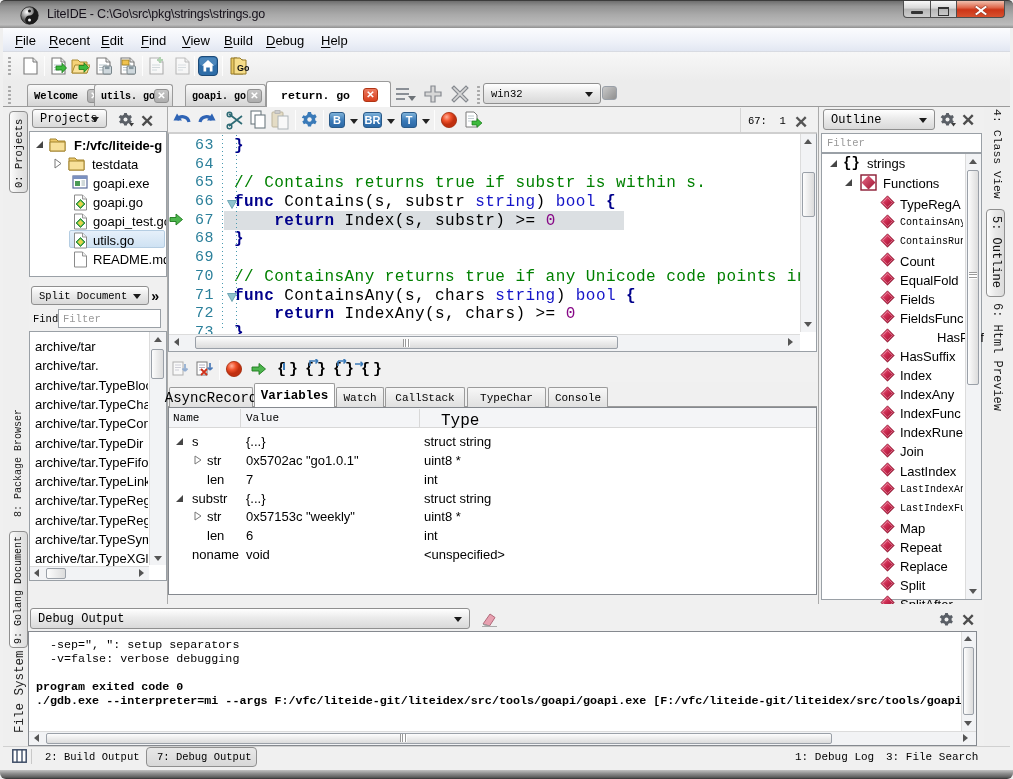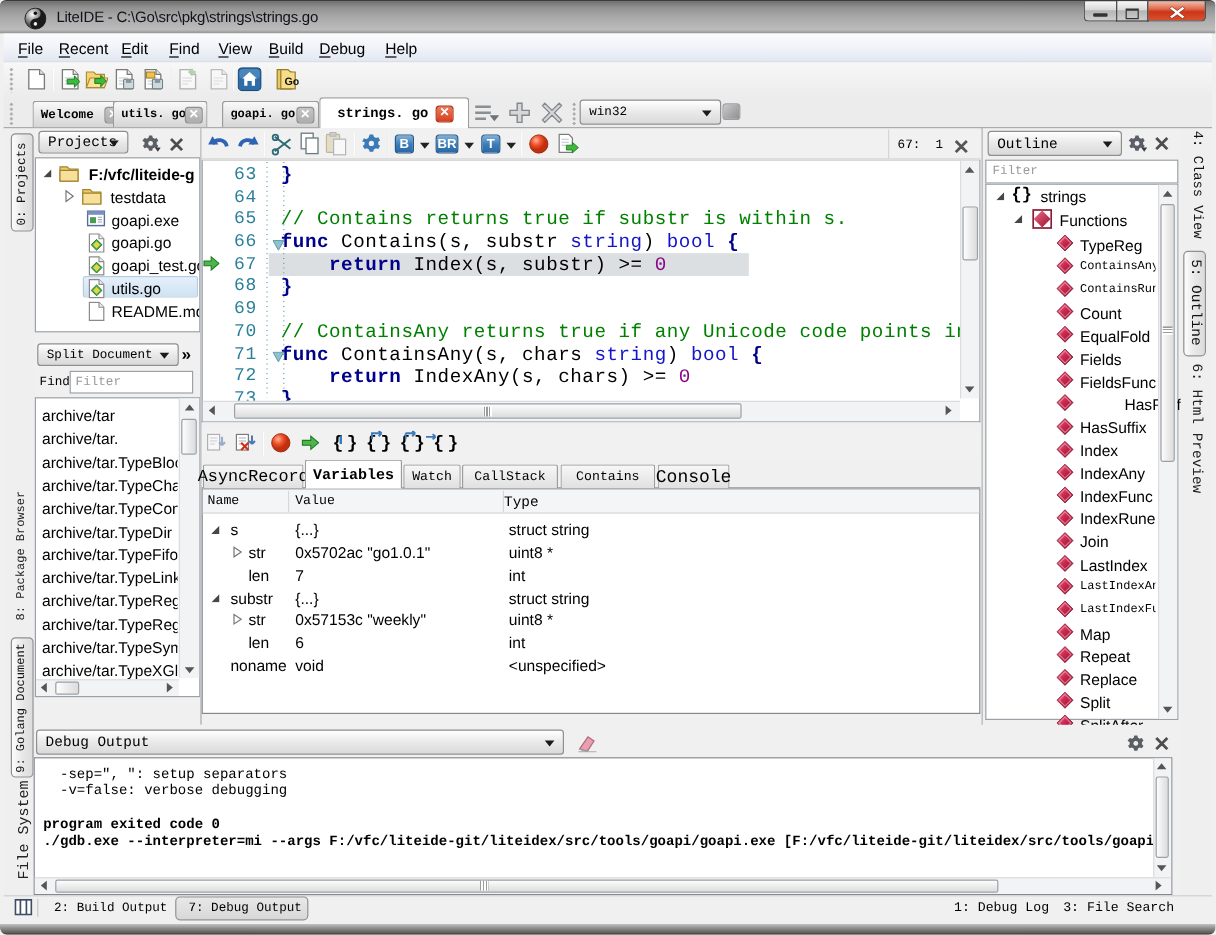--- a/index.html
+++ b/index.html
@@ -162,21 +162,21 @@
   </div>
 <div class="tab" style="left:94px;top:84px;width:79px;height:22px">
     <span class="tx" style="font-size:10px">utils. go</span>
     <span class="tclose">✕</span>
   </div>
 <div class="tab" style="left:185px;top:84px;width:81px;height:22px">
     <span class="tx" style="font-size:10px">goapi. go</span>
     <span class="tclose">✕</span>
   </div>
 <div class="tab act" style="left:266px;width:125px">
-    <span class="tx" style="left:14px">strings. go</span>
+    <span class="tx" style="left:14px">return. go</span>
     <span class="tclose red" style="right:12px">✕</span>
   </div>
 <svg class="a" style="left:395px;top:86px" width="22" height="17" viewBox="0 0 22 17">
     <g stroke="#8a8f96" stroke-width="2" fill="none">
       <path d="M1 3 H14 M1 8 H14 M1 13 H10"></path>
     </g>
     <path d="M13 10 L21 10 L17 15 Z" fill="#6d7277"></path>
   </svg>
 <svg class="a" style="left:424px;top:85px" width="18" height="18" viewBox="0 0 18 18">
     <path d="M7 1 H11 V7 H17 V11 H11 V17 H7 V11 H1 V7 H7 Z" fill="#d7d7d7" stroke="#85898f" stroke-width="1.2"></path>
@@ -383,31 +383,31 @@
     <path d="M0 3 H8 M8 3 L5.5 0.8 M8 3 L5.5 5.2" stroke="#3a7ab8" stroke-width="1.5" fill="none"></path>
   </svg><div class="a" style="left:168px;top:382px;width:649px;height:25px;background:#f0f0f0"></div><div class="hline" style="left:168px;top:406px;width:649px"></div><div class="dtab" style="left:169px;top:387px;width:84px;height:20px">
     <span class="tx" style="font-size:14px">AsyncRecord</span>
   </div><div class="dtab" style="left:254px;top:383px;width:81px;height:24px;background:#fff;z-index:3;font-weight:bold">
     <span class="tx" style="font-size:12.5px">Variables</span>
   </div><div class="dtab" style="left:336px;top:387px;width:48px;height:20px">
     <span class="tx" style="font-size:11px">Watch</span>
   </div><div class="dtab" style="left:385px;top:387px;width:80px;height:20px">
     <span class="tx" style="font-size:11px">CallStack</span>
   </div><div class="dtab" style="left:467px;top:387px;width:79px;height:20px">
-    <span class="tx" style="font-size:11px">Contains</span>
+    <span class="tx" style="font-size:11px">TypeChar</span>
   </div><div class="dtab" style="left:548px;top:387px;width:60px;height:20px">
-    <span class="tx" style="font-size:15px">Console</span>
+    <span class="tx" style="font-size:11px">Console</span>
   </div>
 <div class="a white" style="left:168px;top:407px;width:649px;height:188px;border-color:#85898f"></div>
 <div class="a" style="left:169px;top:408px;width:647px;height:20px;background:#f4f5f7;border-bottom:1px solid #d8d8d8"></div>
 <div class="vline" style="left:240px;top:409px;height:18px;background:#d8d8d8"></div>
 <div class="vline" style="left:419px;top:409px;height:18px;background:#d8d8d8"></div>
 <div class="mrow" style="left:173px;top:412px;font-size:11px">Name</div>
 <div class="mrow" style="left:246px;top:412px;font-size:11px">Value</div>
-<div class="mrow" style="left:420px;top:412px;font-size:12px">Type</div>
+<div class="mrow" style="left:441px;top:412px;font-size:16px">Type</div>
 <div class="texp" style="left:176px;top:438px"></div><div class="vrow" style="left:192px;top:434px">s</div><div class="vrow" style="left:246px;top:434px">{...}</div><div class="vrow" style="left:424px;top:434px">struct string</div><svg class="a" style="left:194px;top:455px" width="8" height="10" viewBox="0 0 8 10">
     <path d="M1 1 L7 5 L1 9 Z" fill="#fff" stroke="#787878"></path>
   </svg><div class="vrow" style="left:207px;top:453px">str</div><div class="vrow" style="left:246px;top:453px">0x5702ac "go1.0.1"</div><div class="vrow" style="left:424px;top:453px">uint8 *</div><div class="vrow" style="left:207px;top:472px">len</div><div class="vrow" style="left:246px;top:472px">7</div><div class="vrow" style="left:424px;top:472px">int</div><div class="texp" style="left:176px;top:495px"></div><div class="vrow" style="left:192px;top:491px">substr</div><div class="vrow" style="left:246px;top:491px">{...}</div><div class="vrow" style="left:424px;top:491px">struct string</div><svg class="a" style="left:194px;top:511px" width="8" height="10" viewBox="0 0 8 10">
     <path d="M1 1 L7 5 L1 9 Z" fill="#fff" stroke="#787878"></path>
   </svg><div class="vrow" style="left:207px;top:509px">str</div><div class="vrow" style="left:246px;top:509px">0x57153c "weekly"</div><div class="vrow" style="left:424px;top:509px">uint8 *</div><div class="vrow" style="left:207px;top:528px">len</div><div class="vrow" style="left:246px;top:528px">6</div><div class="vrow" style="left:424px;top:528px">int</div><div class="vrow" style="left:192px;top:547px">noname</div><div class="vrow" style="left:246px;top:547px">void</div><div class="vrow" style="left:424px;top:547px">&lt;unspecified&gt;</div>
 <div class="vline" style="left:818px;top:107px;height:497px;background:#aaa;width:1px"></div>
 <div class="a" style="left:819px;top:107px;width:165px;height:497px;background:#f0f0f0"></div>
 <div class="combo" style="left:823px;top:109px;width:112px;height:21px;font-size:12px">
     <span class="cw">Outline</span>
     <span class="ar"></span>
@@ -441,21 +441,21 @@
       <linearGradient id="dmg" x1="0" y1="0" x2="1" y2="1">
         <stop offset="0" stop-color="#ee7a95"></stop>
         <stop offset="0.45" stop-color="#cc2a50"></stop>
         <stop offset="1" stop-color="#8e0e2a"></stop>
       </linearGradient>
     </defs>
   </svg>
 <svg class="a" style="left:880px;top:195px" width="15" height="15" viewBox="0 0 15 15">
     <path d="M7.5 0.8 L14.2 7.5 L7.5 14.2 L0.8 7.5 Z" fill="url(#dmg)" stroke="#7a0c24" stroke-width="0.6"></path>
     <path d="M7.5 2.6 L12.4 7.5 L7.5 12.4 L2.6 7.5 Z" fill="none" stroke="#f0a0b5" stroke-width="0.9" opacity="0.7"></path>
-  </svg><div class="trow" style="left:900px;top:196.5px;width:63px;overflow:hidden">TypeReg</div><svg class="a" style="left:880px;top:214px" width="15" height="15" viewBox="0 0 15 15">
+  </svg><div class="trow" style="left:900px;top:196.5px;width:63px;overflow:hidden">TypeRegA</div><svg class="a" style="left:880px;top:214px" width="15" height="15" viewBox="0 0 15 15">
     <path d="M7.5 0.8 L14.2 7.5 L7.5 14.2 L0.8 7.5 Z" fill="url(#dmg)" stroke="#7a0c24" stroke-width="0.6"></path>
     <path d="M7.5 2.6 L12.4 7.5 L7.5 12.4 L2.6 7.5 Z" fill="none" stroke="#f0a0b5" stroke-width="0.9" opacity="0.7"></path>
   </svg><div class="trow mono" style="left:900px;top:217.1px;font-size:10px;width:63px;overflow:hidden">ContainsAny</div><svg class="a" style="left:880px;top:233px" width="15" height="15" viewBox="0 0 15 15">
     <path d="M7.5 0.8 L14.2 7.5 L7.5 14.2 L0.8 7.5 Z" fill="url(#dmg)" stroke="#7a0c24" stroke-width="0.6"></path>
     <path d="M7.5 2.6 L12.4 7.5 L7.5 12.4 L2.6 7.5 Z" fill="none" stroke="#f0a0b5" stroke-width="0.9" opacity="0.7"></path>
   </svg><div class="trow mono" style="left:900px;top:236.1px;font-size:10px;width:63px;overflow:hidden">ContainsRune</div><svg class="a" style="left:880px;top:252px" width="15" height="15" viewBox="0 0 15 15">
     <path d="M7.5 0.8 L14.2 7.5 L7.5 14.2 L0.8 7.5 Z" fill="url(#dmg)" stroke="#7a0c24" stroke-width="0.6"></path>
     <path d="M7.5 2.6 L12.4 7.5 L7.5 12.4 L2.6 7.5 Z" fill="none" stroke="#f0a0b5" stroke-width="0.9" opacity="0.7"></path>
   </svg><div class="trow" style="left:900px;top:253.7px;width:63px;overflow:hidden">Count</div><svg class="a" style="left:880px;top:271px" width="15" height="15" viewBox="0 0 15 15">
     <path d="M7.5 0.8 L14.2 7.5 L7.5 14.2 L0.8 7.5 Z" fill="url(#dmg)" stroke="#7a0c24" stroke-width="0.6"></path>

